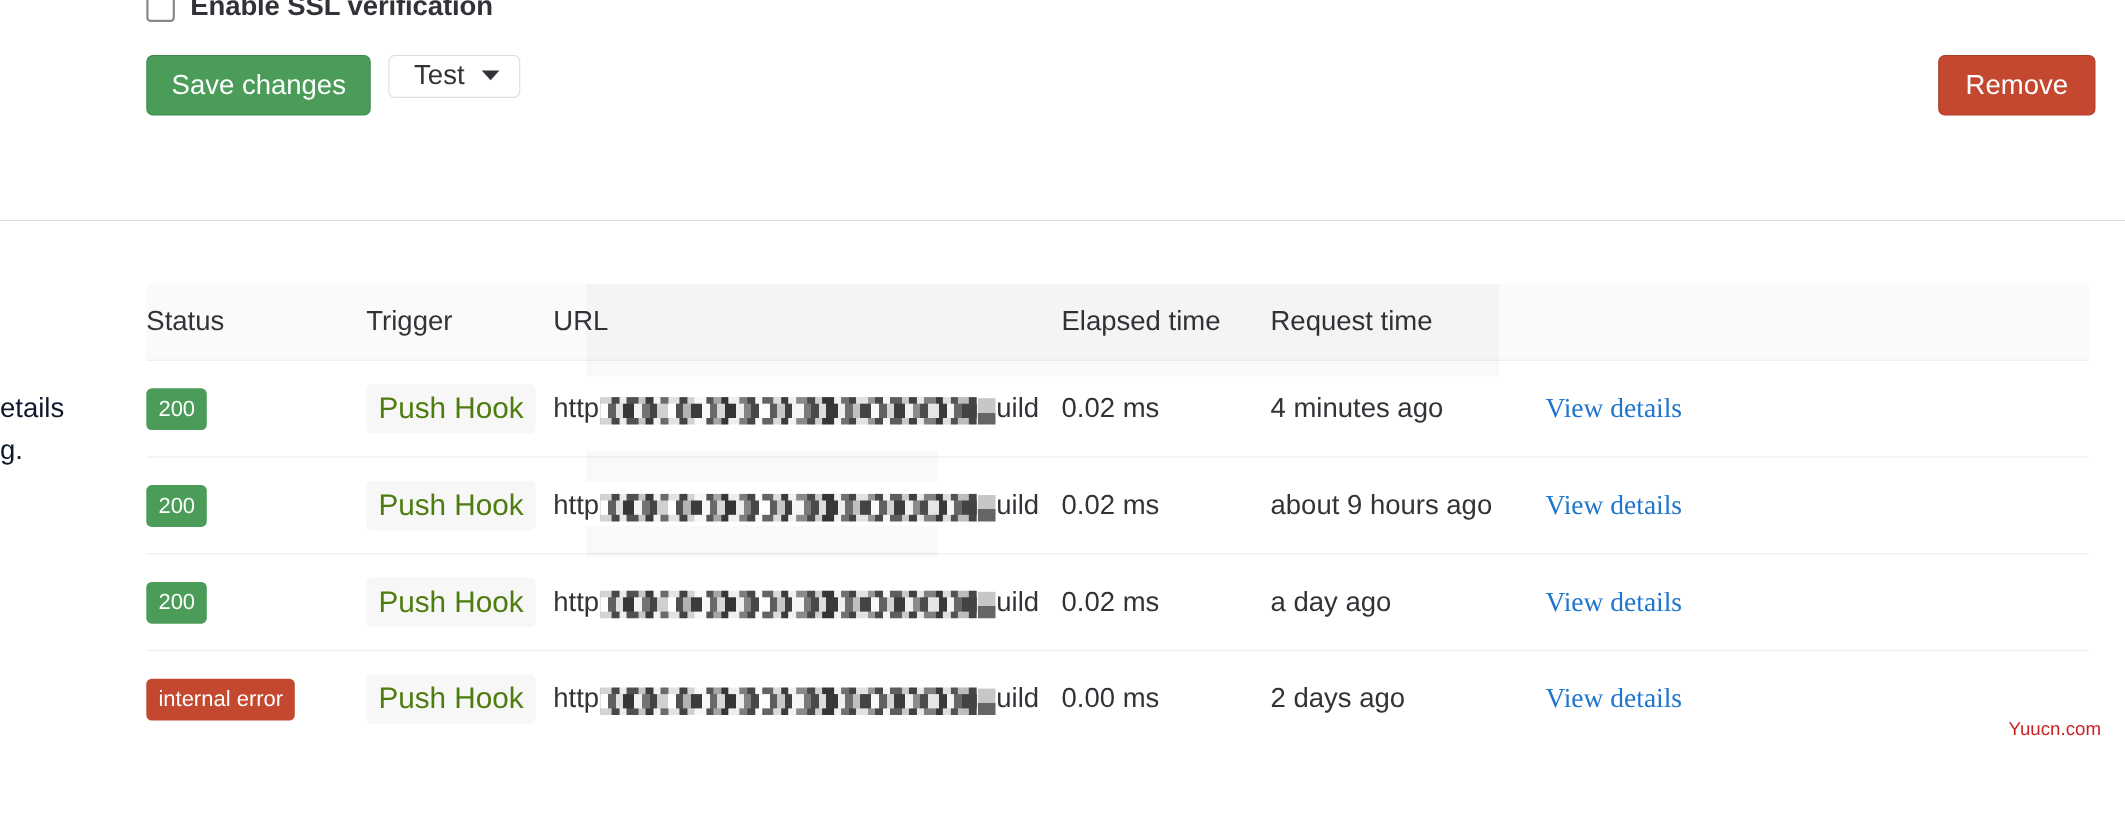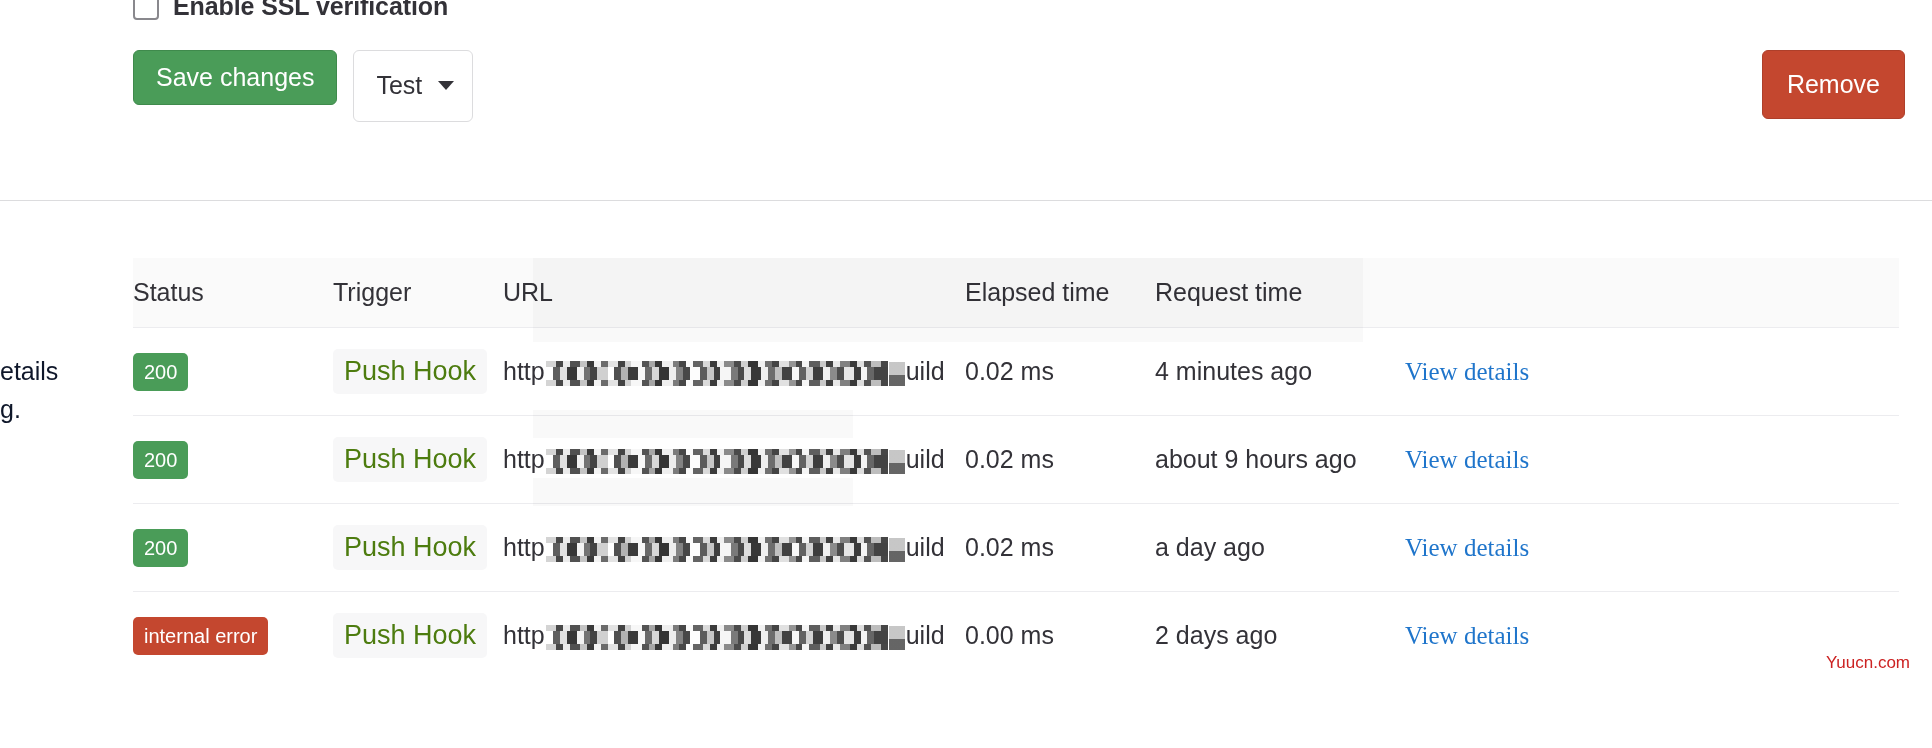--- a/index.html
+++ b/index.html
@@ -72,39 +72,39 @@
     border: 1px solid #3f8a4c;
     color: #ffffff;
     padding: 11px 22px;
     height: 55px;
   }
   .btn-test {
     background: #ffffff;
     border: 1px solid #dcdcde;
     color: #333238;
     padding: 9px 18px 11px 22px;
-    height: 72px;
+    height: 39px;
     gap: 16px;
   }
   .caret {
     width: 0; height: 0;
     border-left: 8px solid transparent;
     border-right: 8px solid transparent;
     border-top: 9px solid #333238;
     display: block;
   }
   .btn-remove {
     position: absolute;
     right: 27px;
     top: 50px;
     background: #c4472f;
     border: 1px solid #ae3f2a;
     color: #ffffff;
     padding: 11px 24px;
-    height: 69px;
+    height: 55px;
     font-size: 25px;
     border-radius: 6px;
     font-family: "Liberation Sans", sans-serif;
     display: flex;
     align-items: center;
     justify-content: center;
     box-sizing: border-box;
     cursor: pointer;
   }
 

